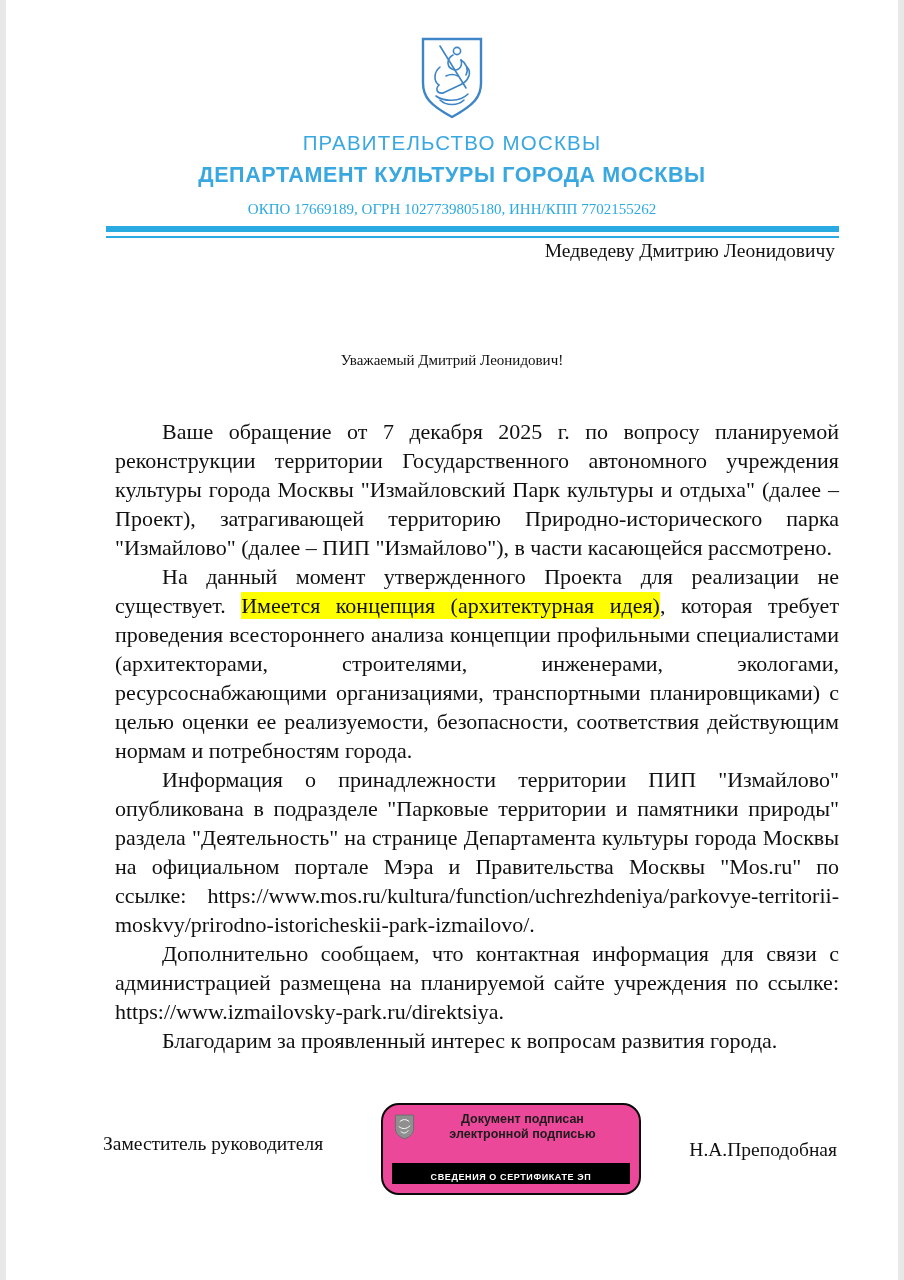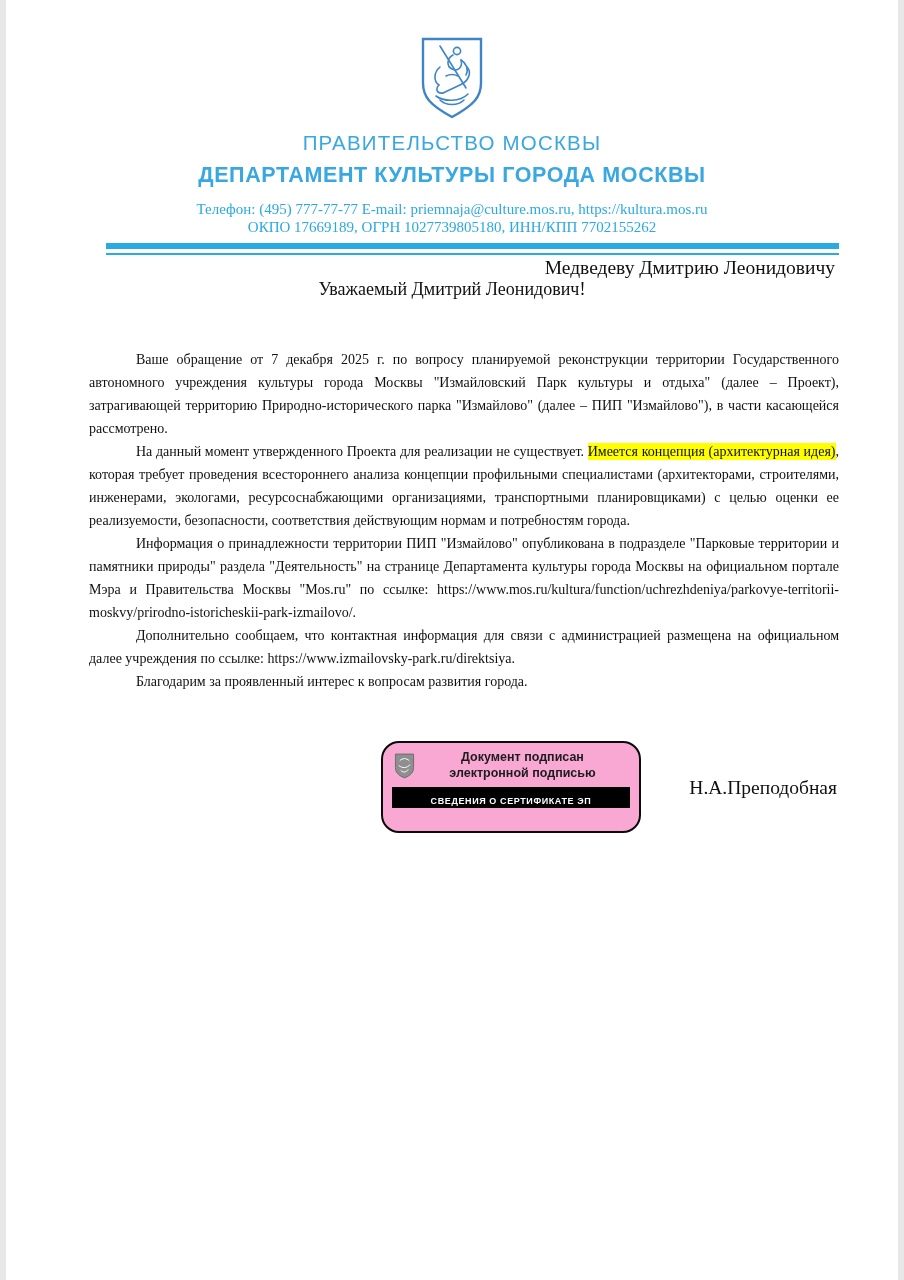--- a/index.html
+++ b/index.html
@@ -53,27 +53,28 @@
   .ref-date { margin-left: 15px; }
   .ref-num { margin-left: 96px; }
   .recipient {
     margin: 2px 63px 0 0;
     text-align: right;
     font-size: 19.5px;
   }
 
   
   .salutation {
+    margin-top: 90px;
     text-align: center;
-    font-size: 18px;
+    font-size: 15px;
   }
   .body-text {
-    margin: 48px 59px 0 83px;
-    font-size: 14px;
-    line-height: 23px;
+    margin: 48px 59px 0 109px;
+    font-size: 22px;
+    line-height: 29px;
     text-align: justify;
   }
   .body-text p { margin: 0; text-indent: 47px; }
   mark.hl { background: #ffff00; color: inherit; padding: 1px 0; }
 
   
   .sig-row {
     position: relative;
     margin: 48px 59px 0 97px;
     height: 96px;
@@ -81,36 +82,36 @@
   .sig-pos  { position: absolute; left: 0;  top: 30px; font-size: 19.5px; }
   .sig-name { position: absolute; right: 2px; top: 36px; font-size: 19.5px; }
 
   .stamp {
     position: absolute;
     left: 278px; top: 0;
     width: 238px;
     height: 76px;
     border: 2.5px solid #0a0a0a;
     border-radius: 18px;
-    background: #f9a8d4;
+    background: #ec4899;
     padding: 7px 9px 5px 9px;
     font-family: "Liberation Sans", "DejaVu Sans", sans-serif;
   }
   .stamp-head { display: flex; align-items: center; }
   .stamp-crest { width: 21px; height: 26px; flex: 0 0 auto; margin-left: 2px; }
   .stamp-title {
     flex: 1;
     text-align: center;
     font-size: 12.5px;
     line-height: 15.5px;
     font-weight: bold;
     color: #1c1c1c;
   }
   .stamp-bar {
-    margin-top: 6px;
+    margin-top: 20px;
     background: #000;
     color: #fff;
     font-size: 9px;
     font-weight: bold;
     letter-spacing: 0.6px;
     text-align: center;
     padding: 9px 0 2px;
   }
   .stamp-info { margin-top: 5px; font-size: 9.3px; font-weight: bold; line-height: 13.5px; color: #1c1c1c; }
 
@@ -133,44 +134,44 @@
         <path d="M24 31 C18 36 17 45 23 49 C19 53 21 58 27 57"></path>
         <path d="M27 57 L44 49 C53 45 56 36 51 31"></path>
         <path d="M30 40 C34 38 38 38 42 40"></path>
         <path d="M20 60 C28 66 44 66 52 58"></path>
         <path d="M24 64 C30 70 42 70 48 64"></path>
       </g>
     </svg>
     <div class="org-top">ПРАВИТЕЛЬСТВО МОСКВЫ</div>
     <div class="org-main">ДЕПАРТАМЕНТ КУЛЬТУРЫ ГОРОДА МОСКВЫ</div>
     <div class="hdr-lines">
-      <div>Телефон: (495) 777-77-77 E-mail: priemnaja@culture.mos.ru, https://kultura.mos.ru</div>
       <div>ОКПО 17669189, ОГРН 1027739805180, ИНН/КПП 7702155262</div>
     </div>
   </div>
 
   <div class="rules">
     <div class="rule-thick"></div>
     <div class="rule-gap"></div>
     <div class="rule-thin"></div>
   </div>
 
   <div class="recipient">Медведеву Дмитрию Леонидовичу</div>
 
   <div class="salutation">Уважаемый Дмитрий Леонидович!</div>
 
   <div class="body-text">
     <p>Ваше обращение от 7 декабря 2025 г. по вопросу планируемой реконструкции территории Государственного автономного учреждения культуры города Москвы "Измайловский Парк культуры и отдыха" (далее – Проект), затрагивающей территорию Природно-исторического парка "Измайлово" (далее – ПИП "Измайлово"), в части касающейся рассмотрено.</p>
     <p><span>На данный момент утвержденного Проекта для реализации не существует. </span><mark class="hl">Имеется концепция (архитектурная идея)</mark><span>, которая требует проведения всестороннего анализа концепции профильными специалистами (архитекторами, строителями, инженерами, экологами, ресурсоснабжающими организациями, транспортными планировщиками) с целью оценки ее реализуемости, безопасности, соответствия действующим нормам и потребностям города.</span></p>
     <p>Информация о принадлежности территории ПИП "Измайлово" опубликована в подразделе "Парковые территории и памятники природы" раздела "Деятельность" на странице Департамента культуры города Москвы на официальном портале Мэра и Правительства Москвы "Mos.ru" по ссылке: https://www.mos.ru/kultura/function/uchrezhdeniya/parkovye-territorii-moskvy/prirodno-istoricheskii-park-izmailovo/.</p>
-    <p>Дополнительно сообщаем, что контактная информация для связи с администрацией размещена на официальном далее учреждения по ссылке: https://www.izmailovsky-park.ru/direktsiya.</p>
+    <p>Дополнительно сообщаем, что контактная информация для связи с администрацией размещена на планируемой сайте учреждения по ссылке: https://www.izmailovsky-park.ru/direktsiya.</p>
     <p>Благодарим за проявленный интерес к вопросам развития города.</p>
   </div>
 
   <div class="sig-row">
+    <div class="sig-pos">Заместитель руководителя</div>
 
     <div class="stamp">
       <div class="stamp-head">
         <svg class="stamp-crest" viewBox="0 0 22 27" xmlns="http://www.w3.org/2000/svg">
           <path d="M1.5 1 H20.5 V15 C20.5 20 18 23 11 26 C4 23 1.5 20 1.5 15 Z" fill="#8f8f8f" stroke="#6c6c6c" stroke-width="1"></path>
           <path d="M6 8 C9 5 13 5 16 8 M5 13 C9 16 13 16 17 12 M7 18 C10 21 13 20 15 17" stroke="#ffffff" fill="none" stroke-width="1"></path>
         </svg>
         <div class="stamp-title">
           <div>Документ подписан</div>
           <div>электронной подписью</div>

